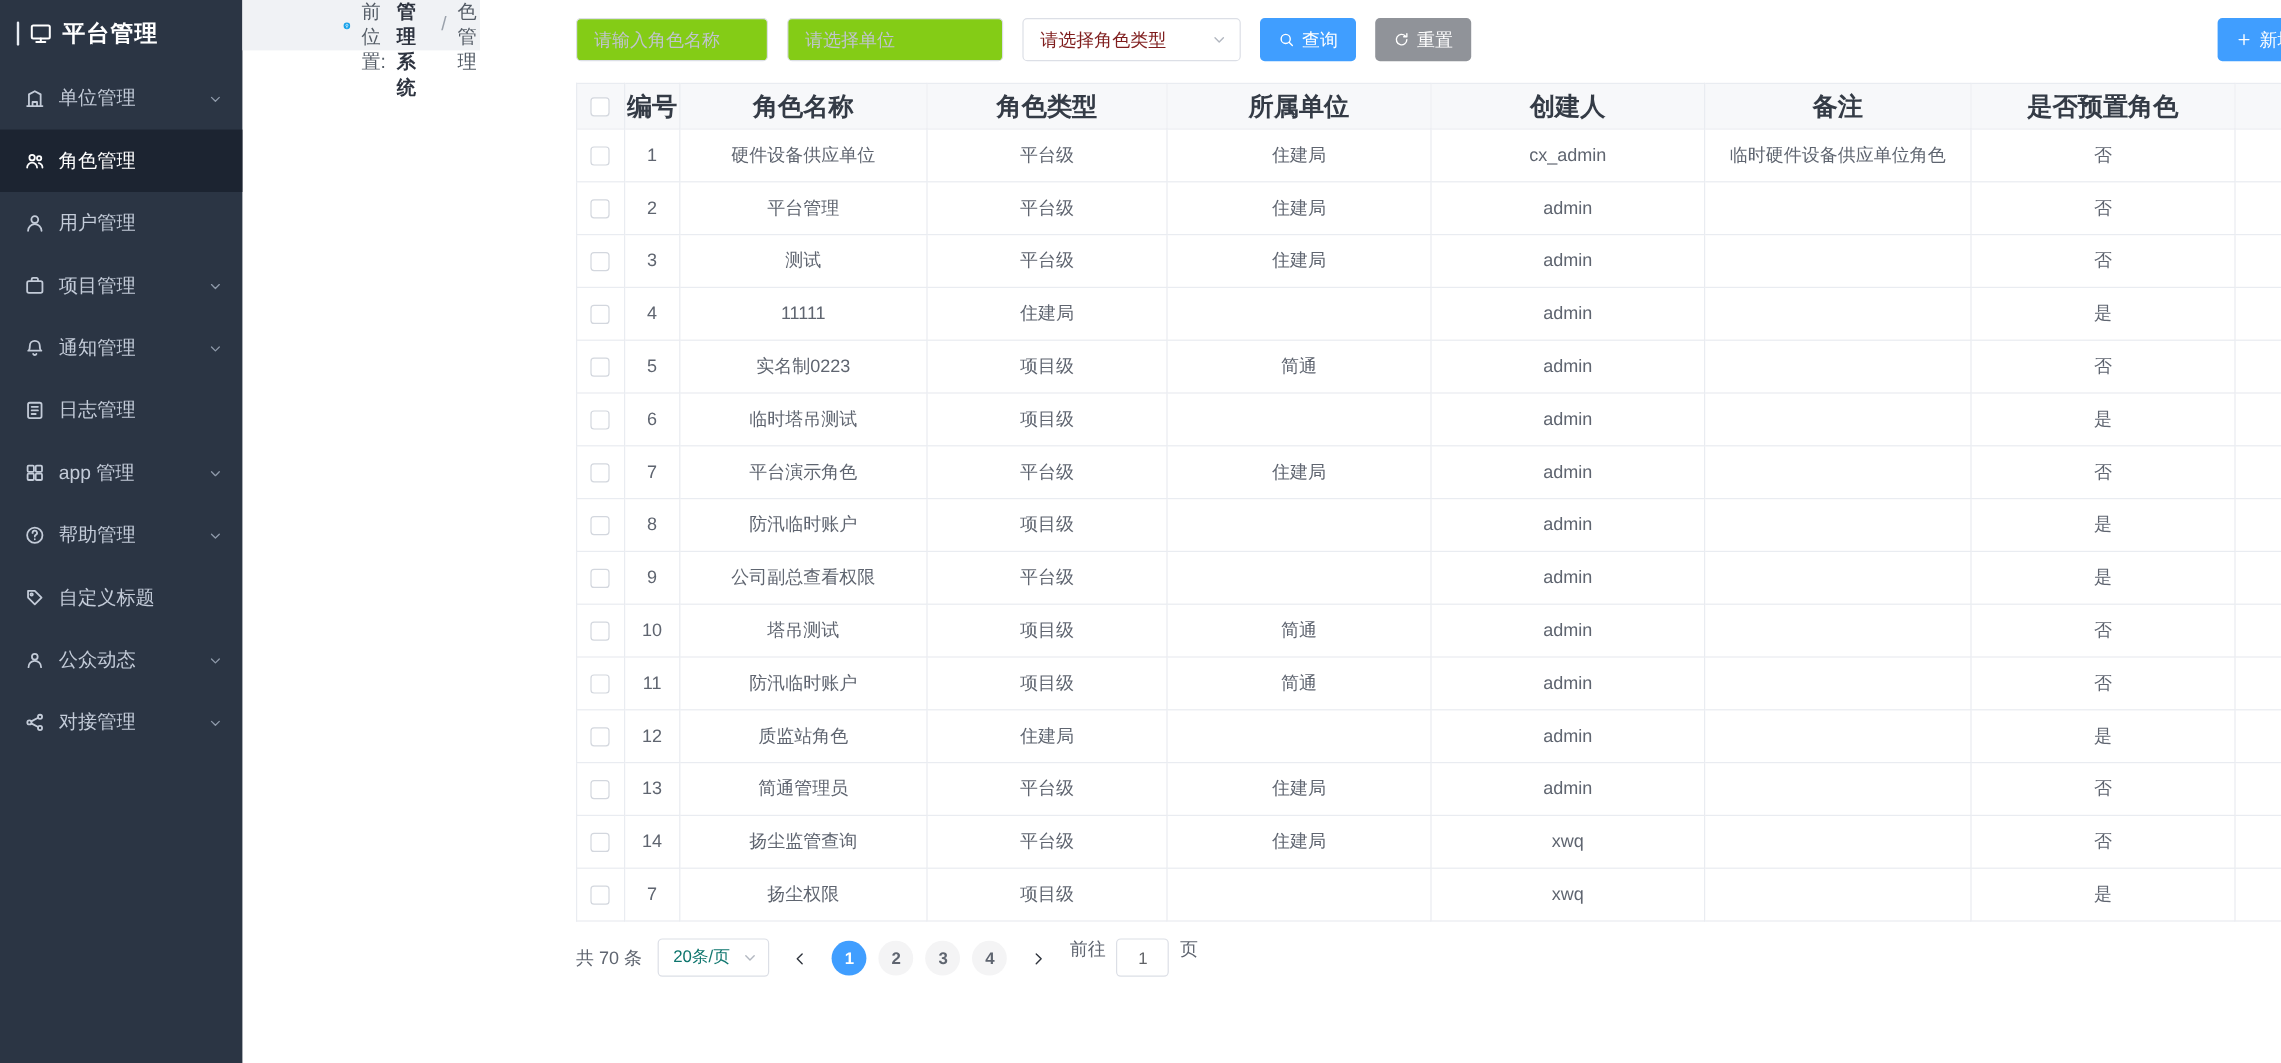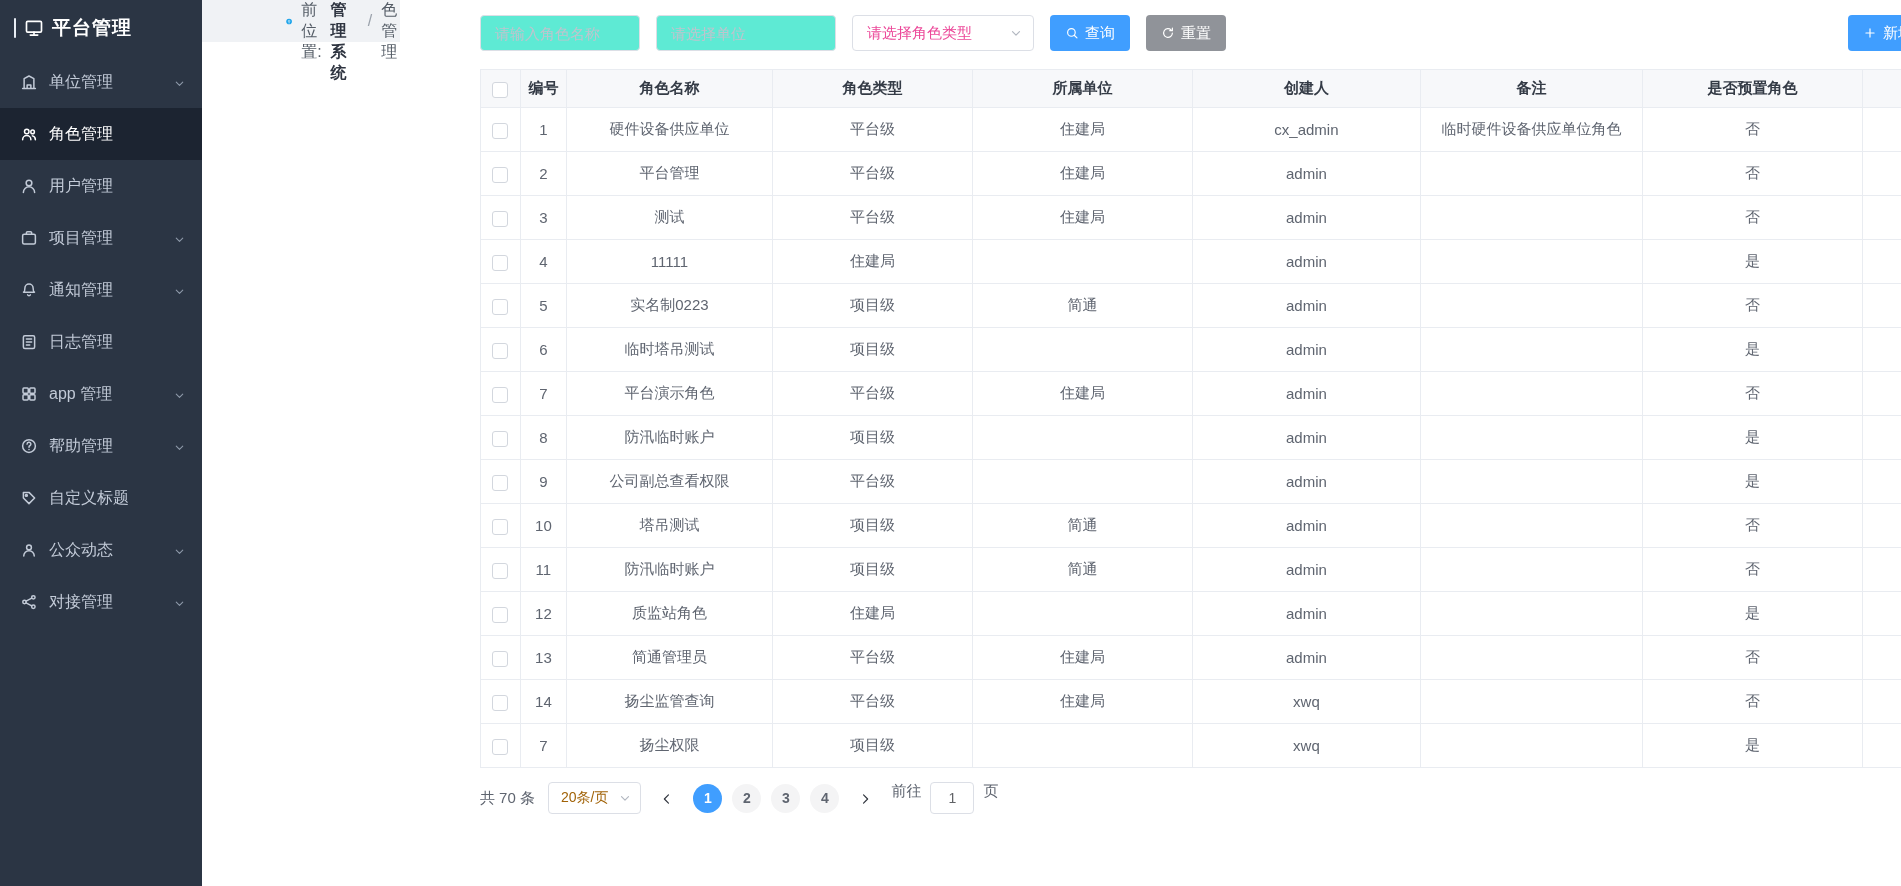--- a/index.html
+++ b/index.html
@@ -26,53 +26,53 @@
   .main { flex:1; display:flex; flex-direction:row; min-width:0; }
   .crumb { height:42px; background:#f0f2f5; display:flex; align-items:center; padding-left:84px; gap:9px; font-size:16px; color:#545c66; flex:0 0 42px; }
   .crumb-icon { width:21px; height:21px; }
   .crumb-icon svg { width:100%; height:100%; }
   .crumb-root { font-weight:bold; color:#2e3440; cursor:pointer; }
   .crumb-sep { color:#9aa1ab; }
   .content { flex:1; padding:15px 45px 0 80px; background:#fff; }
 
   
   .filters { display:flex; align-items:center; gap:16px; }
-  .f-input { width:160px; height:36px; border:1px solid #dcdfe6; border-radius:4px; padding:0 14px; font-size:15px; color:#606266; outline:none; font-family:inherit; background:#5eead4; }
+  .f-input { width:160px; height:36px; border:1px solid #dcdfe6; border-radius:4px; padding:0 14px; font-size:15px; color:#606266; outline:none; font-family:inherit; background:#84cc16; }
   .f-input.wide { width:180px; }
   .f-input::placeholder { color:#bfc4cd; }
-  .f-select { width:182px; height:36px; border:1px solid #dcdfe6; border-radius:4px; padding:0 10px 0 14px; font-size:15px; color:#ec4899; display:flex; align-items:center; justify-content:space-between; cursor:pointer; background:#fff; }
+  .f-select { width:182px; height:36px; border:1px solid #dcdfe6; border-radius:4px; padding:0 10px 0 14px; font-size:15px; color:#7f1d1d; display:flex; align-items:center; justify-content:space-between; cursor:pointer; background:#fff; }
   .f-chev { width:14px; height:14px; color:#b2b7c0; display:inline-flex; }
   .f-chev svg { width:100%; height:100%; }
   .btn { height:36px; border:none; border-radius:4px; color:#fff; font-size:15px; display:inline-flex; align-items:center; gap:6px; padding:0 15px; cursor:pointer; font-family:inherit; white-space:nowrap; }
   .btn-primary { background:#409eff; }
   .btn-info { background:#909399; }
   .btn-danger { background:#f56c6c; }
   .b-icon { width:14px; height:14px; display:inline-flex; }
   .b-icon svg { width:100%; height:100%; }
   .spacer { flex:1; }
 
   
   .table-box { position:relative; margin-top:18px; width:1574px; }
   table { width:1559px; border-collapse:collapse; table-layout:fixed; }
   th,td { border:1px solid #e9ecf1; text-align:center; overflow:hidden; white-space:nowrap; text-overflow:ellipsis; }
-  th { height:38px; background:#f7f8fa; font-size:15px; font-weight:bold; color:#343b46; }
+  th { height:38px; background:#f7f8fa; font-size:21px; font-weight:bold; color:#343b46; }
   td { height:44px; font-size:15px; color:#5f6570; background:#fff; }
   .cbx { display:inline-block; width:16px; height:16px; border:1px solid #d3d7de; border-radius:3px; background:#fff; vertical-align:middle; cursor:pointer; }
   .op { display:inline-flex; width:17px; height:17px; margin:0 9px; color:#5b626d; cursor:pointer; vertical-align:middle; }
   .op svg { width:100%; height:100%; }
 
   
   .vscroll { position:absolute; top:39px; left:1559px; width:15px; height:674px; background:#fbfbfb; border:1px solid #ececec; display:flex; flex-direction:column; align-items:center; }
   .vs-btn { height:14px; width:100%; font-size:8px; color:#4a4f58; display:flex; align-items:center; justify-content:center; cursor:pointer; }
   .vs-track { flex:1; width:100%; position:relative; }
   .vs-thumb { position:absolute; left:2px; top:2px; width:9px; height:77%; background:#868c97; border-radius:5px; cursor:pointer; }
 
   
   .pager { display:flex; align-items:center; gap:13px; margin-top:14px; font-size:15px; color:#5f6570; }
-  .pg-size { height:32px; border:1px solid #dcdfe6; border-radius:4px; padding:0 8px 0 12px; display:flex; align-items:center; gap:10px; cursor:pointer; color:#a16207; font-size:14px; background:#fff; }
+  .pg-size { height:32px; border:1px solid #dcdfe6; border-radius:4px; padding:0 8px 0 12px; display:flex; align-items:center; gap:10px; cursor:pointer; color:#0f766e; font-size:14px; background:#fff; }
   .pg-arrow { width:26px; height:28px; background:none; border:none; color:#2e333c; cursor:pointer; display:inline-flex; align-items:center; justify-content:center; }
   .pg-arrow svg { width:16px; height:16px; }
   #pager-pages { display:flex; gap:10px; }
   .pg-num { width:29px; height:29px; border:none; border-radius:50%; background:#f4f4f5; color:#5f6570; font-size:14px; font-weight:bold; cursor:pointer; font-family:inherit; }
   .pg-num.active { background:#409eff; color:#fff; }
   .pg-goto { display:flex; align-items:flex-start; gap:9px; }
   .goto-input { width:44px; height:32px; border:1px solid #dcdfe6; border-radius:4px; text-align:center; font-size:14px; color:#606266; outline:none; font-family:inherit; }
 </style>
 </head>
 <body>

